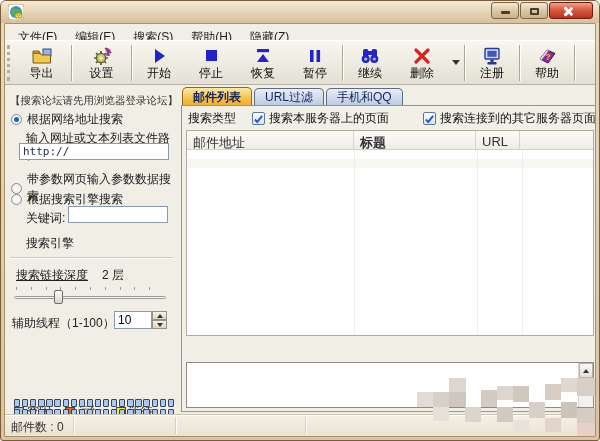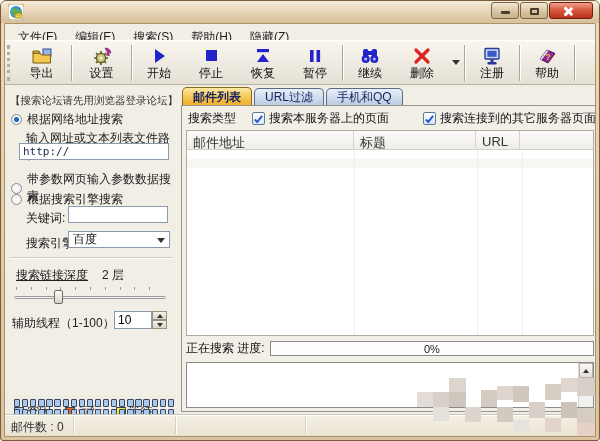--- a/index.html
+++ b/index.html
@@ -78,21 +78,21 @@
   .page{position:absolute;left:176px;top:81px;width:418px;bottom:24px;background:#f2efe7;
     border:1px solid #9a948a;}
   .checkrow{position:absolute;left:6px;top:4px;display:flex;align-items:center;font-size:12px;color:#111;}
   .cklabel{margin-right:16px;}
   .ckbox{width:13px;height:13px;border:1px solid #5a7a9a;border-radius:2px;background:linear-gradient(#fdfdfd,#dde8f2);
     margin-right:4px;flex:0 0 auto;display:flex;align-items:center;justify-content:center;}
   .ckgap{width:34px;}
   .table{position:absolute;left:4px;right:4px;top:24px;height:206px;border:1px solid #b0aca0;background:#fff;}
   .thead{display:flex;height:19px;background:linear-gradient(#fcfbf9,#efede7);border-bottom:1px solid #d4d0c6;}
   .th{font-size:13px;color:#333;padding:3px 0 16px 6px;border-right:1px solid #d8d4ca;}
-  .th1{width:167px;} .th2{width:122px;} .th3{width:44px;} .th4{flex:1;border-right:none;}
+  .th1{width:167px;} .th2{width:122px;font-weight:bold;} .th3{width:44px;} .th4{flex:1;border-right:none;}
   .tbody{position:relative;height:185px;background:#fff;}
   .colline{position:absolute;top:0;bottom:0;width:1px;background:#f0eee9;}
   .rowline{position:absolute;left:0;right:0;top:9px;height:9px;background:#f7f6f3;}
   .progressrow{position:absolute;left:4px;right:4px;top:234px;height:17px;display:flex;align-items:center;}
   .plabel{font-size:12px;color:#111;white-space:nowrap;margin-right:5px;}
   .pbar{position:relative;flex:1;height:15px;border:1px solid #8a8a8a;background:#fdfdfd;}
   .ptext{position:absolute;left:0;right:0;top:1px;text-align:center;font-size:11px;color:#222;}
   .logbox{position:absolute;left:4px;right:4px;top:256px;bottom:3px;border:1px solid #8a8a8a;background:#fff;}
   .vscroll{position:absolute;right:0;top:0;bottom:0;width:15px;background:#f2f1ee;border-left:1px solid #d8d5cd;}
   .scroll-up{height:15px;border:1px solid #b8b4a8;background:linear-gradient(#fbfaf7,#e2dfd6);
@@ -293,24 +293,20 @@
 
       <div class="lp radio-row" style="left:5px;top:106px;align-items:center;">
         <span class="radio"></span>
         <span>根据搜索引擎搜索</span>
       </div>
 
       <div class="lp" style="left:20px;top:125px;">关键词:</div>
       <input class="tinput lp" style="left: 62px; top: 121px; width: 100px;" value="">
 
       <div class="lp" style="left:20px;top:150px;">搜索引擎</div>
-      <div class="combo lp" style="left:62px;top:146px;">
-        <span>百度</span>
-        <div class="tri-down"></div>
-      </div>
 
       <div class="hr-groove" style="top:172px;"></div>
 
       <div class="lp" style="left:10px;top:182px;text-decoration:underline;">搜索链接深度</div>
       <div class="lp" style="left:96px;top:182px;">2 层</div>
 
       <div class="slider" style="top:202px;">
         <div class="ticks"></div>
         <div class="track"></div>
         <div class="thumb"></div>
@@ -460,26 +456,20 @@
           <div class="th th4"></div>
         </div>
         <div class="tbody">
           <div class="rowline"></div>
           <div class="colline" style="left:167px;"></div>
           <div class="colline" style="left:290px;"></div>
           <div class="colline" style="left:335px;"></div>
         </div>
       </div>
 
-      <div class="progressrow">
-        <span class="plabel">正在搜索 进度:</span>
-        <div class="pbar">
-          <div class="ptext">0%</div>
-        </div>
-      </div>
 
       <div class="logbox">
         <div class="vscroll">
           <div class="scroll-up">
             <div class="tri-up-s"></div>
           </div>
         </div>
       </div>
     </div>
 

